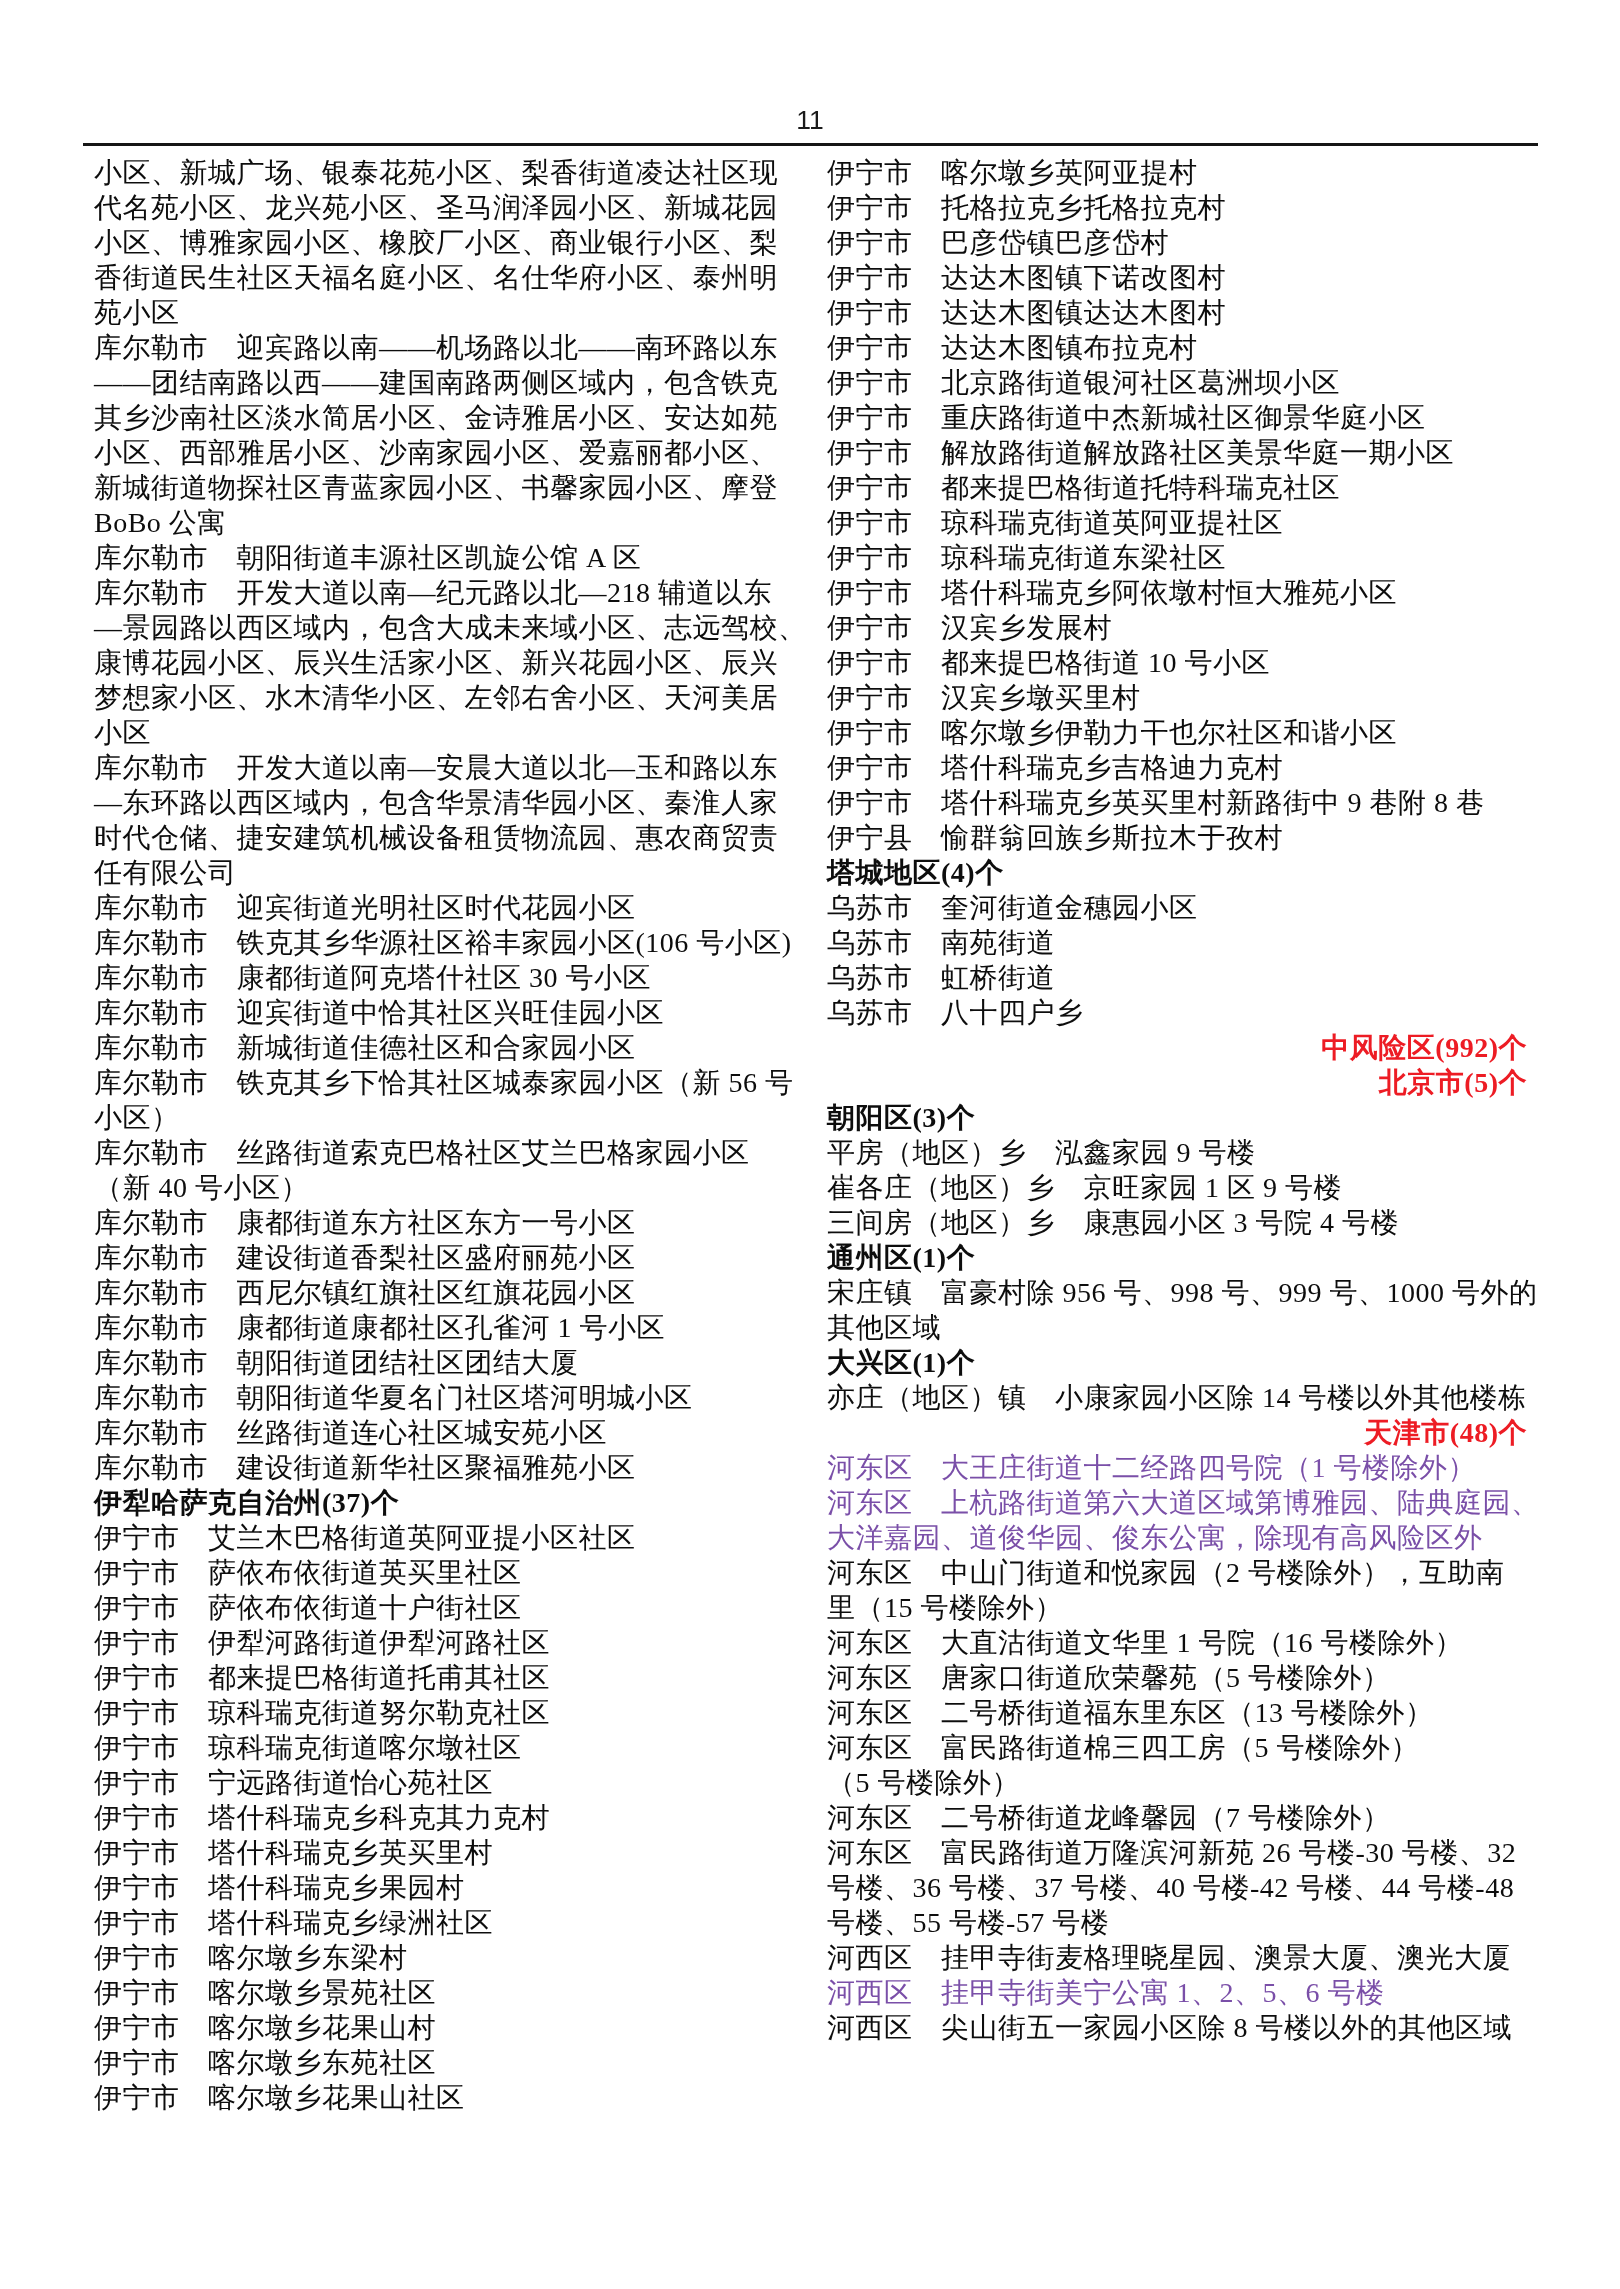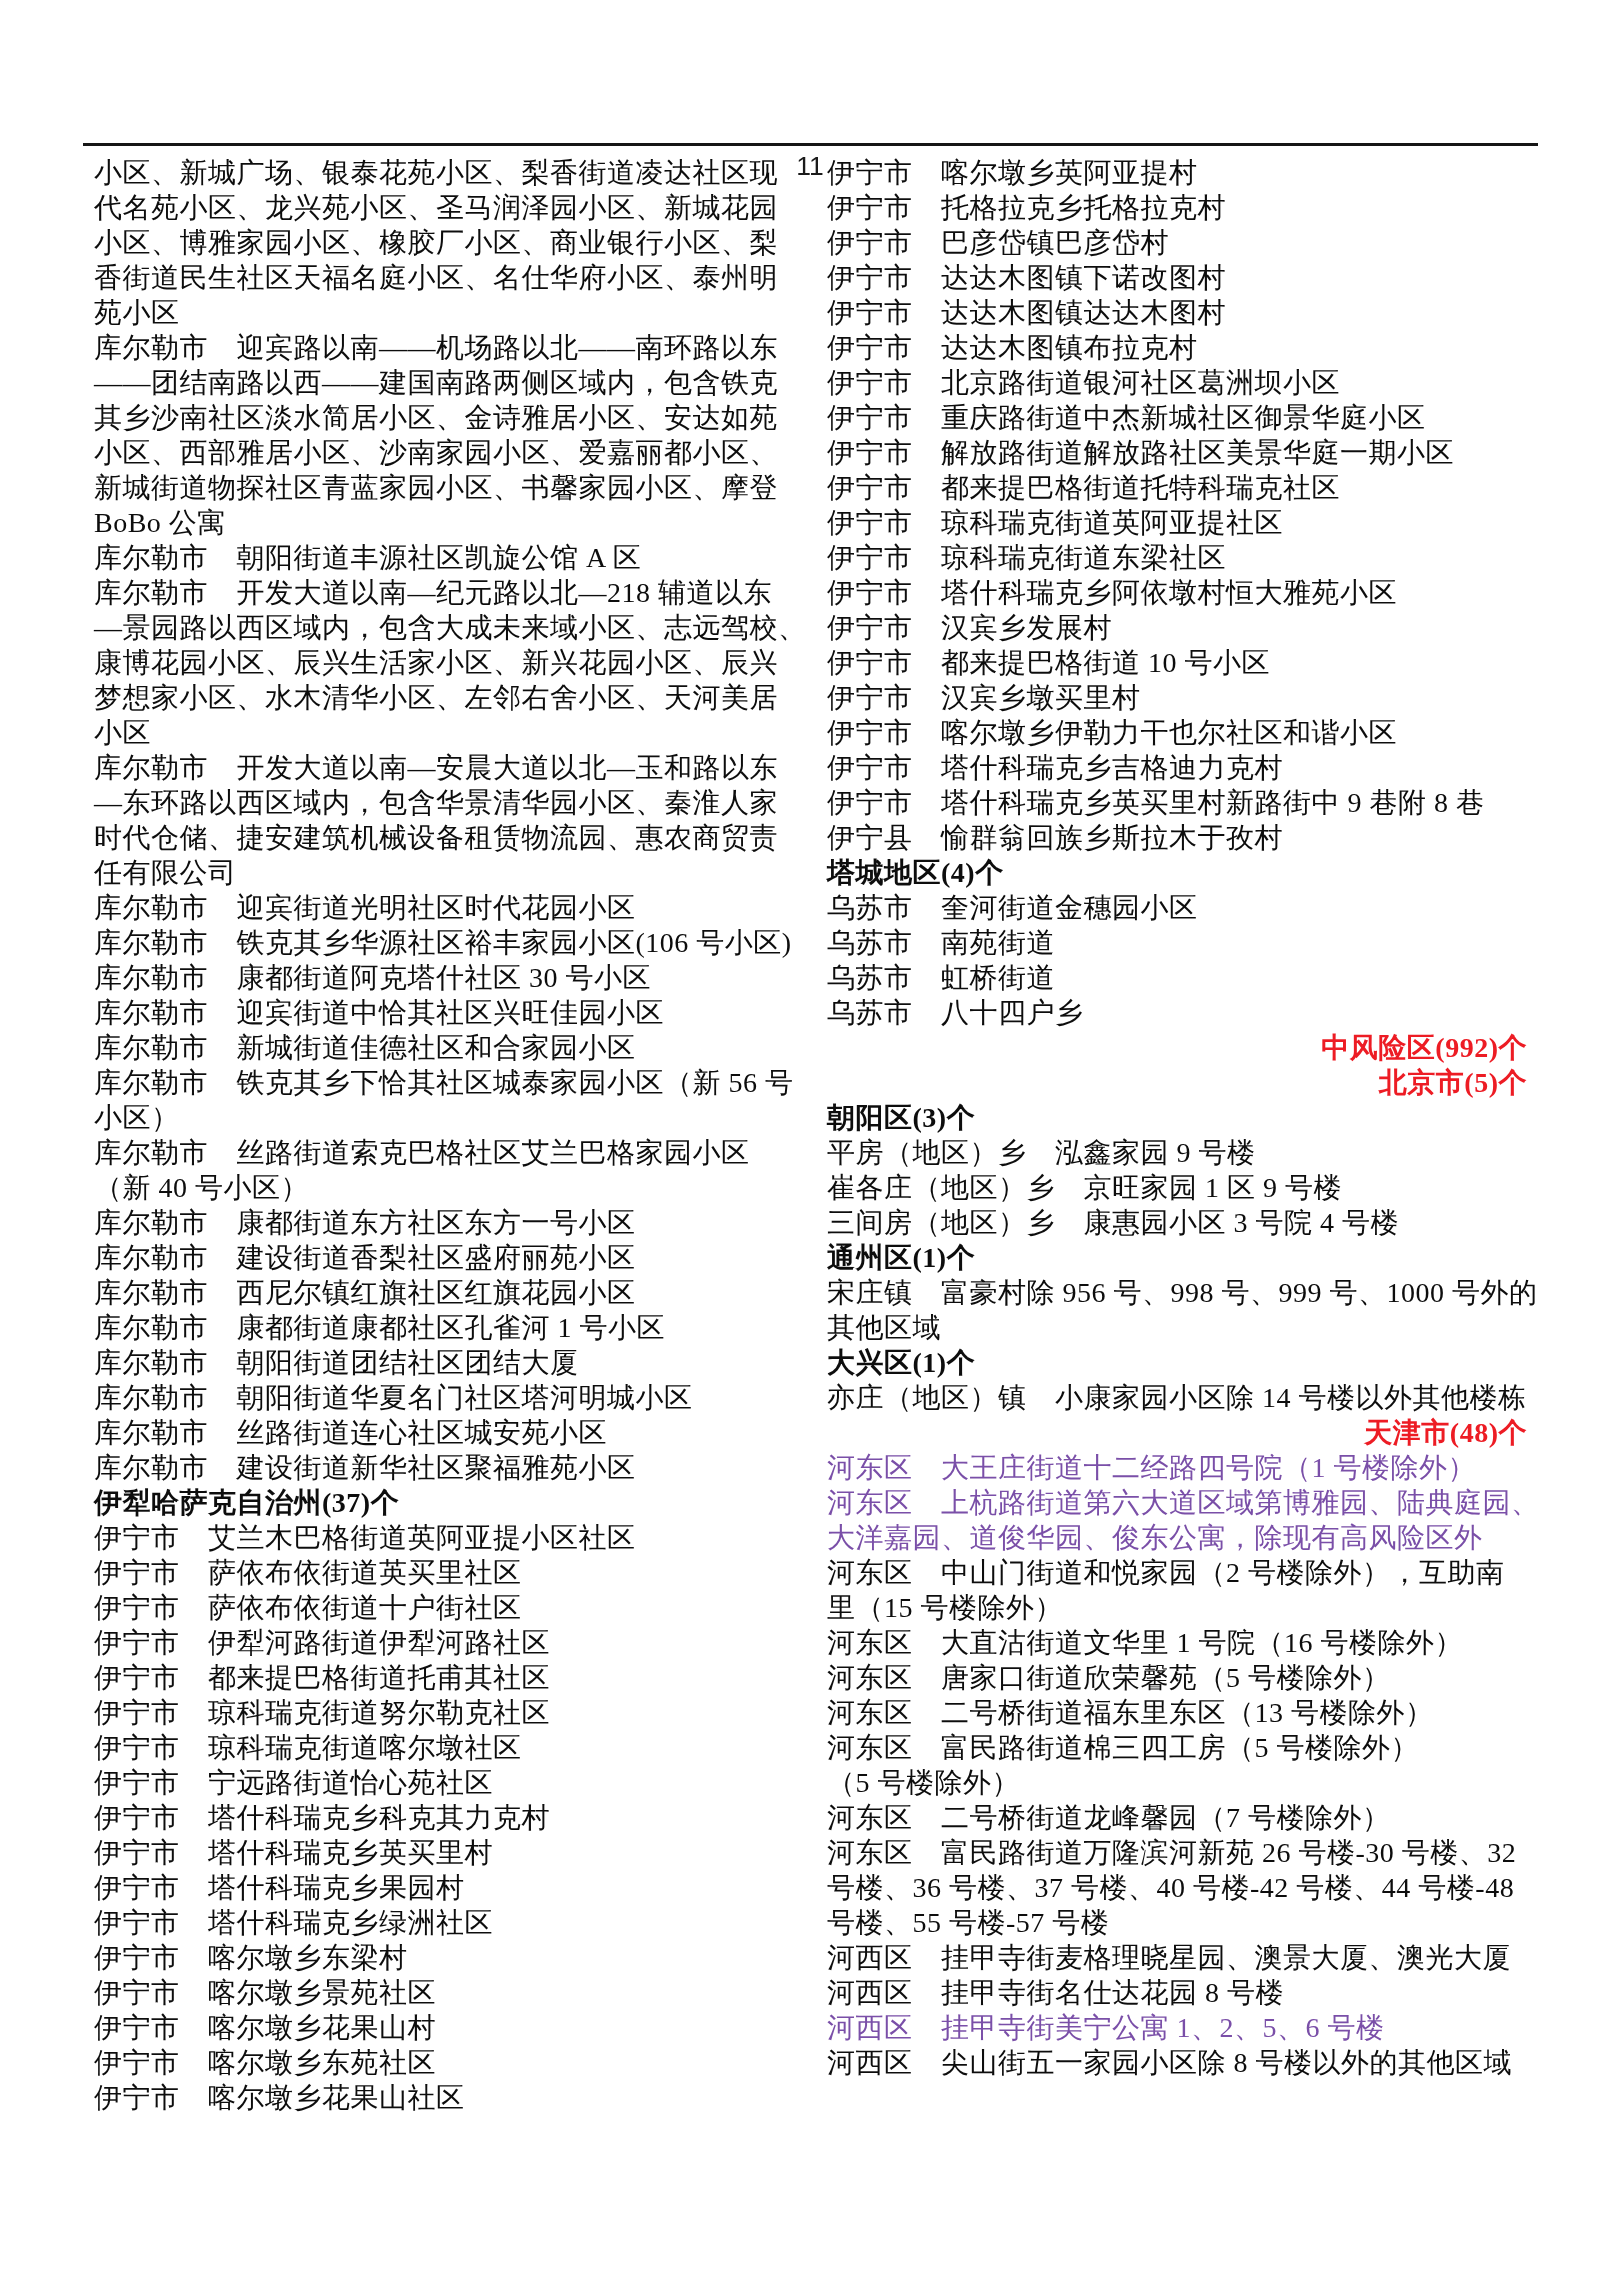--- a/index.html
+++ b/index.html
@@ -15,21 +15,20 @@
   .page-number {
     position:absolute;
     top:106px;
     left:0;
     width:100%;
     text-align:center;
     font-size:26.5px;
     line-height:29px;
     font-family:"Liberation Sans","DejaVu Sans",sans-serif;
     color:#1a1a1a;
-    margin-top:46px;
   }
   .header-rule {
     position:absolute;
     top:143px;
     left:83px;
     width:1455px;
     height:2.9px;
     background:#161616;
   }
   .columns {
@@ -164,19 +163,18 @@
         <div class="line s-n">河东区　大直沽街道文华里 1 号院（16 号楼除外）</div>
         <div class="line s-n">河东区　唐家口街道欣荣馨苑（5 号楼除外）</div>
         <div class="line s-n">河东区　二号桥街道福东里东区（13 号楼除外）</div>
         <div class="line s-n">河东区　富民路街道棉三四工房（5 号楼除外）</div>
         <div class="line s-n">（5 号楼除外）</div>
         <div class="line s-n">河东区　二号桥街道龙峰馨园（7 号楼除外）</div>
         <div class="line s-n">河东区　富民路街道万隆滨河新苑 26 号楼-30 号楼、32</div>
         <div class="line s-n">号楼、36 号楼、37 号楼、40 号楼-42 号楼、44 号楼-48</div>
         <div class="line s-n">号楼、55 号楼-57 号楼</div>
         <div class="line s-n">河西区　挂甲寺街麦格理晓星园、澳景大厦、澳光大厦</div>
-        <div class="line s-n">河西区　挂甲寺街名仕达花园 8 号楼</div>
         <div class="line s-p">河西区　挂甲寺街美宁公寓 1、2、5、6 号楼</div>
         <div class="line s-n">河西区　尖山街五一家园小区除 8 号楼以外的其他区域</div>
       </div>
   </div>
 </div>
 
 
 </body></html>

